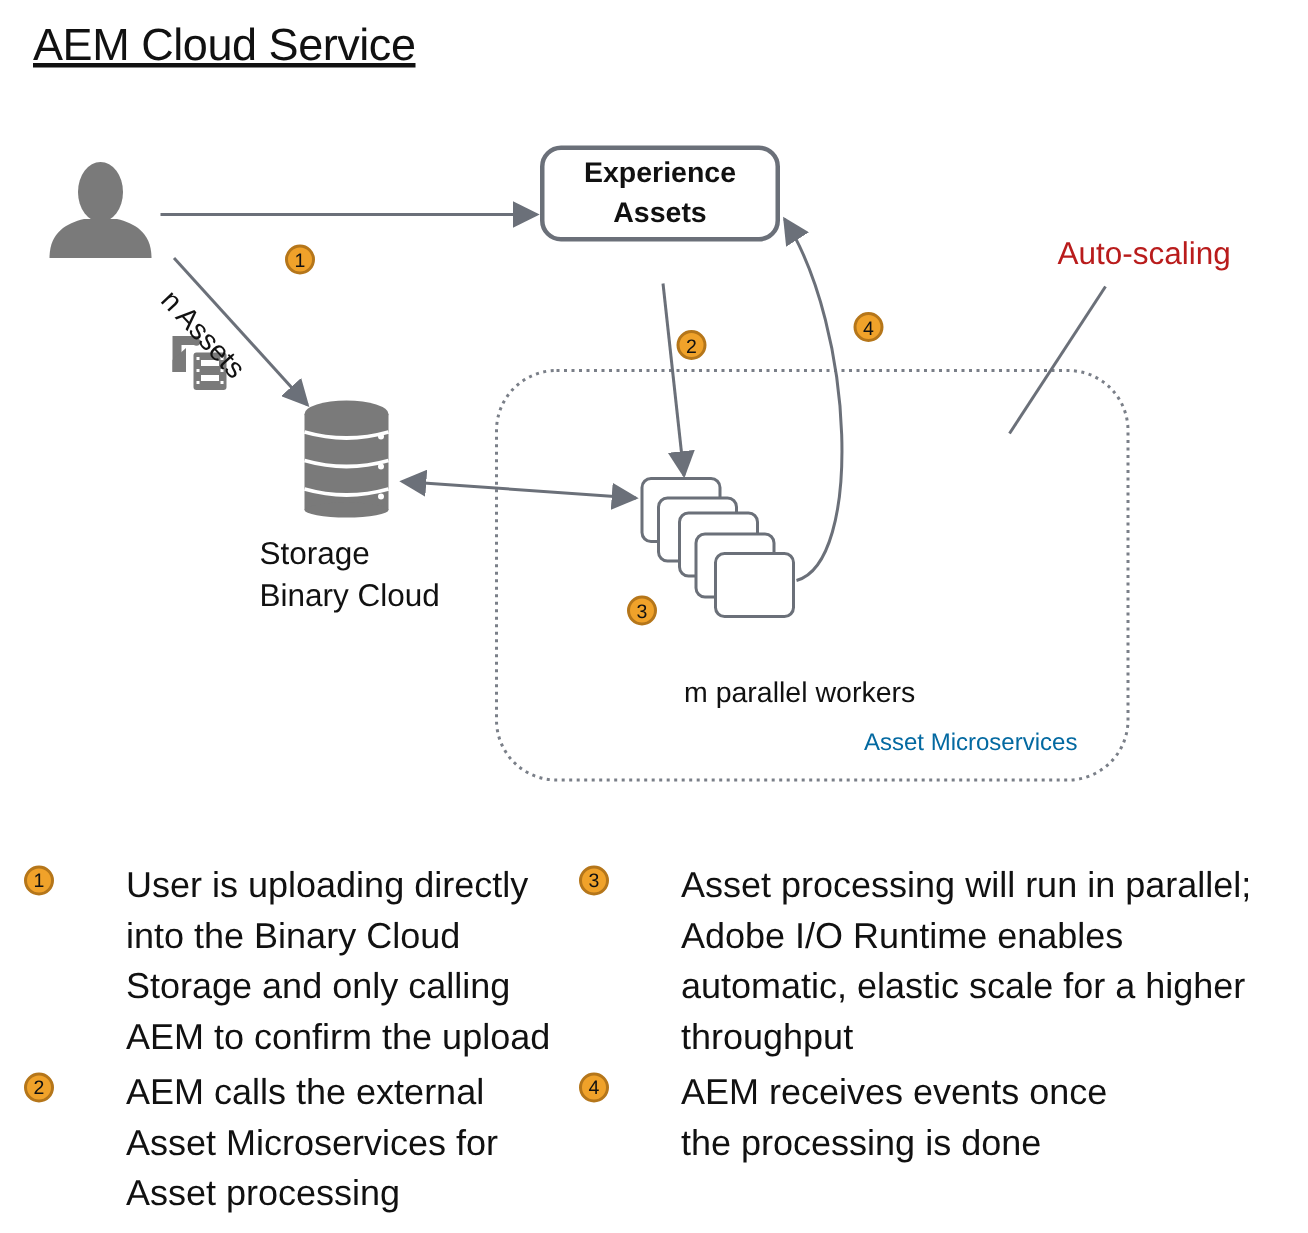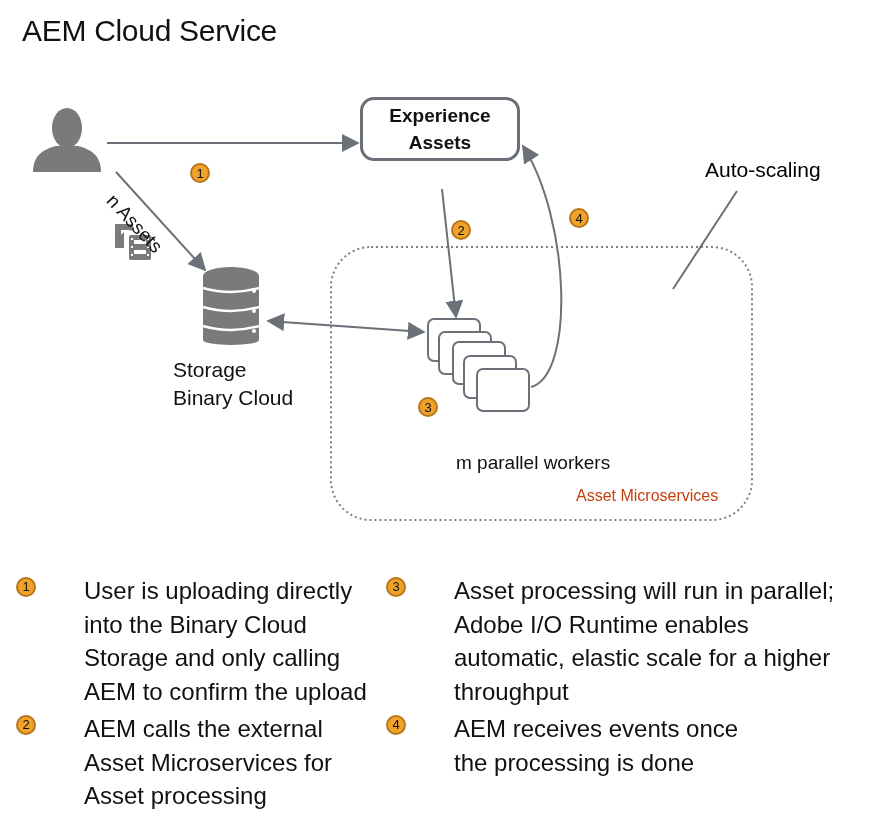--- a/index.html
+++ b/index.html
@@ -1,27 +1,27 @@
 <!DOCTYPE html>
 <html><head>
 <meta charset="utf-8">
 <style>
   html, body { margin:0; padding:0; background:#ffffff; }
   body { width:872px; height:822px; position:relative; overflow:hidden;
          font-family:"Liberation Sans", "DejaVu Sans", sans-serif; color:#111; }
   .abs { position:absolute; }
-  #title { left:22px; top:14px; font-size:30px; font-weight:400; letter-spacing:-0.3px; }
+  #title { left:22px; top:14px; font-size:30px; font-weight:400; letter-spacing:-0.3px;text-decoration:underline; }
   svg#diagram { position:absolute; left:0; top:0; }
   .em-box { left:360px; top:97px; width:160px; height:64px; border:3px solid #6b7079;
             border-radius:14px; box-sizing:border-box; display:flex; flex-direction:column;
             align-items:center; justify-content:center; font-weight:700; font-size:19px;
             line-height:27px; background:#fff; }
   .label { font-size:19px; }
-  .gray-label { color:#000000; font-size:21px; }
-  .small-gray { color:#c2410c; font-size:16px; }
+  .gray-label { color:#b91c1c; font-size:21px; }
+  .small-gray { color:#0369a1; font-size:16px; }
   .badge { width:20px; height:20px; border-radius:50%; background:#f0a22a;
            border:2px solid #b5761a; box-sizing:border-box; display:flex;
            align-items:center; justify-content:center; font-size:13px; font-weight:400; color:#111; }
   .legend { font-size:24px; line-height:33.5px; color:#111; }
   .legend-item { position:absolute; }
   .legend-item .badge { position:absolute; left:0; top:7px; }
   .legend-item .txt { position:absolute; left:38px; top:4px; white-space:pre;margin-left:30px; }
 </style>
 </head>
 <body>

